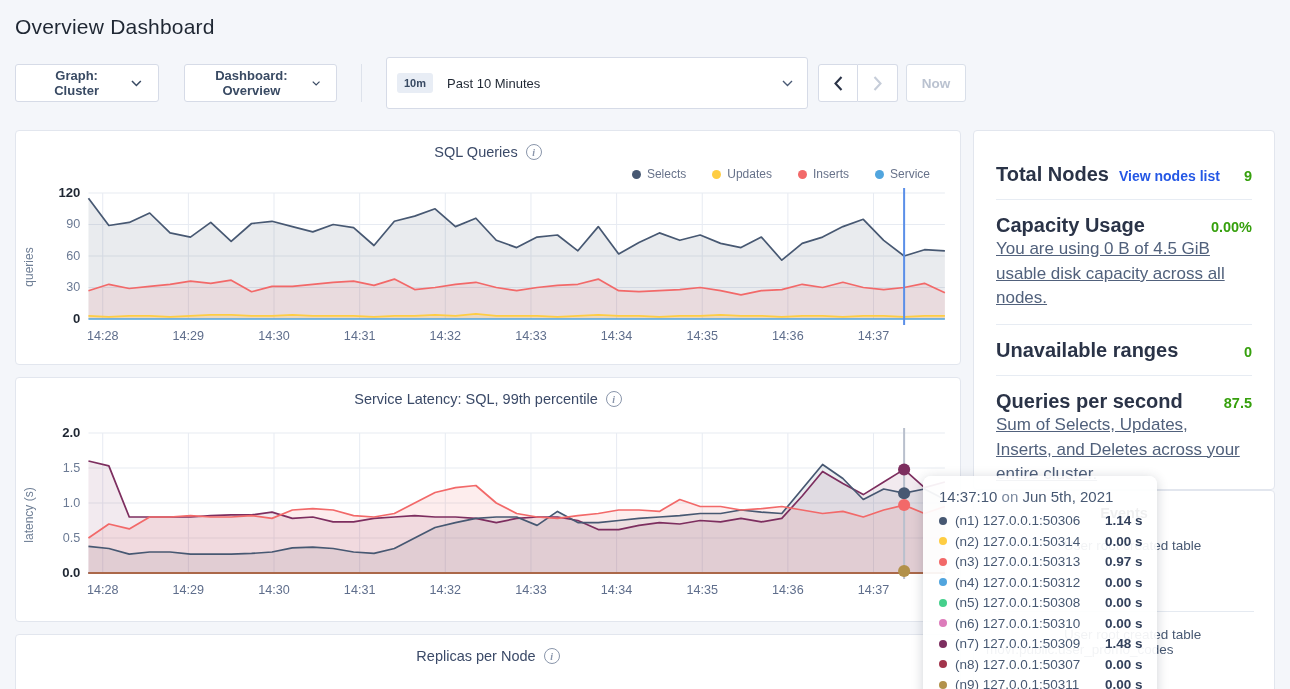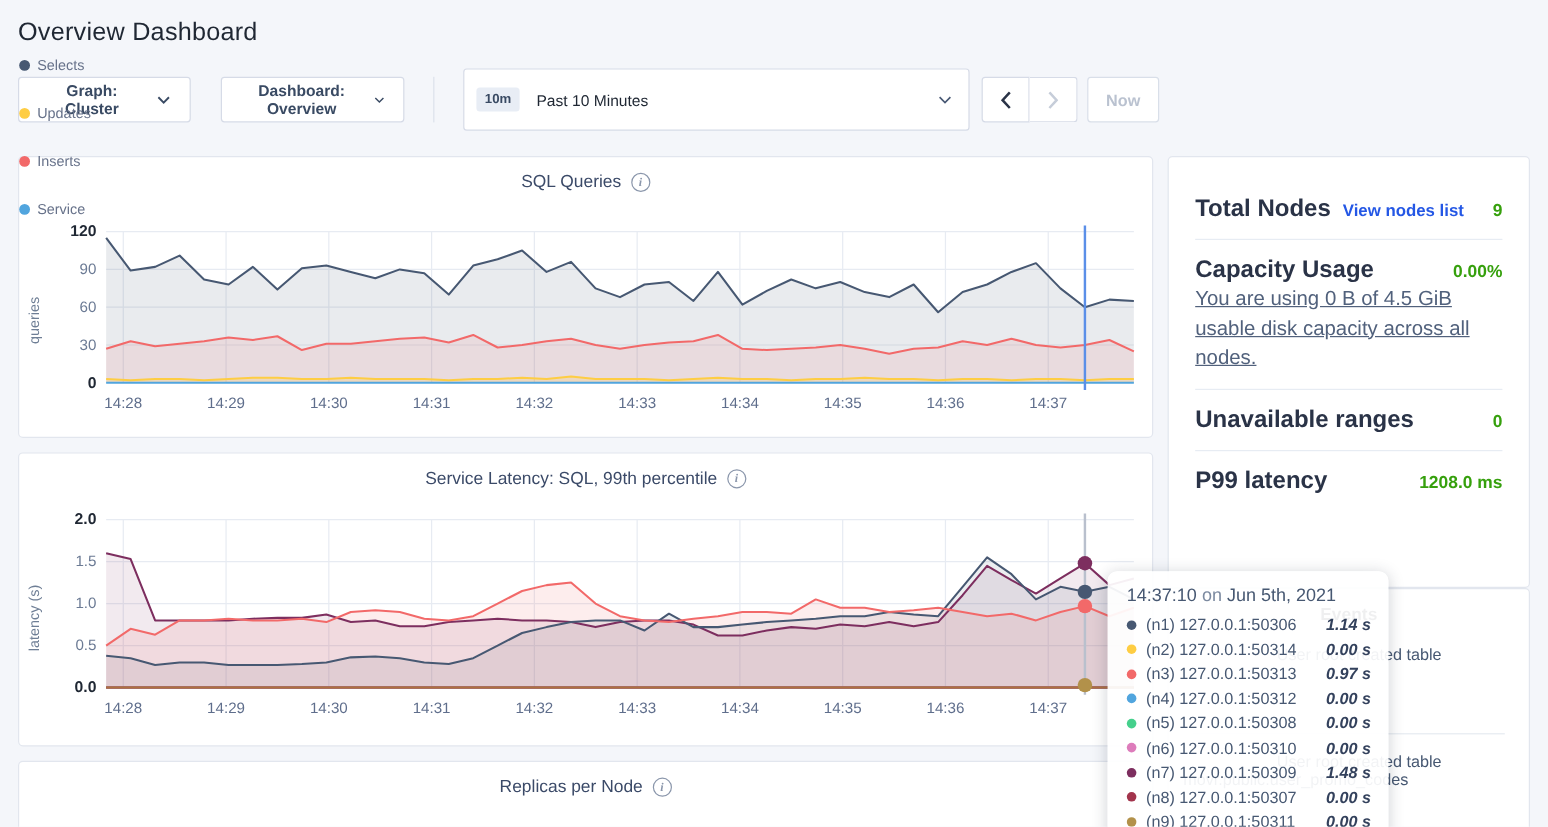--- a/index.html
+++ b/index.html
@@ -56,21 +56,21 @@
   .chart-card.sql { height:235px; }
   .chart-card.latency { height:245px; }
   .chart-card.replicas { height:260px; }
   .chart-title-row { display:flex; align-items:center; justify-content:center; gap:8px; }
   .chart-title { font-size:14.5px; font-weight:400; color:#3b4a68; }
   .info-icon {
     width:16px; height:16px; border:1.5px solid #8a96ab; border-radius:50%;
     color:#8a96ab; font-size:10px; font-weight:700; font-style:italic;
     display:inline-flex; align-items:center; justify-content:center; font-family:"Liberation Serif", serif;
   }
-  .legend-row { display:flex; justify-content:flex-end; gap:26px; padding-right:30px; margin-top:7px; height:14px;flex-direction:column; }
+  .legend-row { display:flex; justify-content:flex-end; gap:26px; padding-right:30px; margin-top:7px; height:14px; }
   .legend-item { display:flex; align-items:center; gap:6px; font-size:12px; color:#67728a; cursor:pointer; }
   .legend-dot { width:9px; height:9px; border-radius:50%; }
   .chart-row { display:flex; align-items:stretch; margin-top:2px; }
   .ylabel {
     width:26px; flex:none; display:flex; align-items:center; justify-content:center;
   }
   .ylabel span {
     transform:rotate(-90deg); white-space:nowrap; font-size:12px; color:#6e7e95;
   }
   .chart-svg { width:calc(100% - 30px); display:block; }
@@ -96,21 +96,21 @@
   .tooltip {
     position:absolute; left:923px; top:476px; width:234px; min-height:202px; z-index:10;
     background:rgba(255,255,255,0.93); border-radius:8px;
     box-shadow:0 2px 12px rgba(40,50,70,0.22); padding:12px 14px 12px 16px;
   }
   .tt-header { font-size:15px; color:#475872; margin-bottom:8px; }
   .tt-header .tt-on { color:#7c8aa0; }
   .tt-row { display:flex; align-items:center; margin-top:5.5px; }
   .tt-dot { width:8px; height:8px; border-radius:50%; flex:none; margin-right:8px; }
   .tt-label { font-size:13.5px; color:#475872; width:150px; flex:none; }
-  .tt-value { font-size:13.5px; font-weight:700; color:#33415c;font-style:italic; }
+  .tt-value { font-size:13.5px; font-weight:700; color:#33415c; }
 </style>
 </head>
 <body>
 
 <div class="wrap">
   <h1 class="page-title">Overview Dashboard</h1>
 
   <div class="controls">
     <button class="dd-btn graph">
       <span>Graph: Cluster</span>
@@ -306,20 +306,27 @@
               <div class="sum-desc">You are using 0 B of 4.5 GiB usable disk capacity across all nodes.</div>
             </div>
             <div class="sum-row">
               <div class="sum-row-top">
                 <span class="sum-label">Unavailable ranges</span>
                 <span class="sum-value">0</span>
               </div>
             </div>
             <div class="sum-row">
               <div class="sum-row-top">
+                <span class="sum-label">Queries per second</span>
+                <span class="sum-value">87.5</span>
+              </div>
+              <div class="sum-desc">Sum of Selects, Updates, Inserts, and Deletes across your entire cluster.</div>
+            </div>
+            <div class="sum-row">
+              <div class="sum-row-top">
                 <span class="sum-label">P99 latency</span>
                 <span class="sum-value">1208.0 ms</span>
               </div>
             </div>
           </div>
       </div>
       <div class="card events-card">
         <div class="events-title">Events</div>
         <div id="events-items">
             <div class="event-line" style="left: 90px; top: 47px;">User root created table</div>

